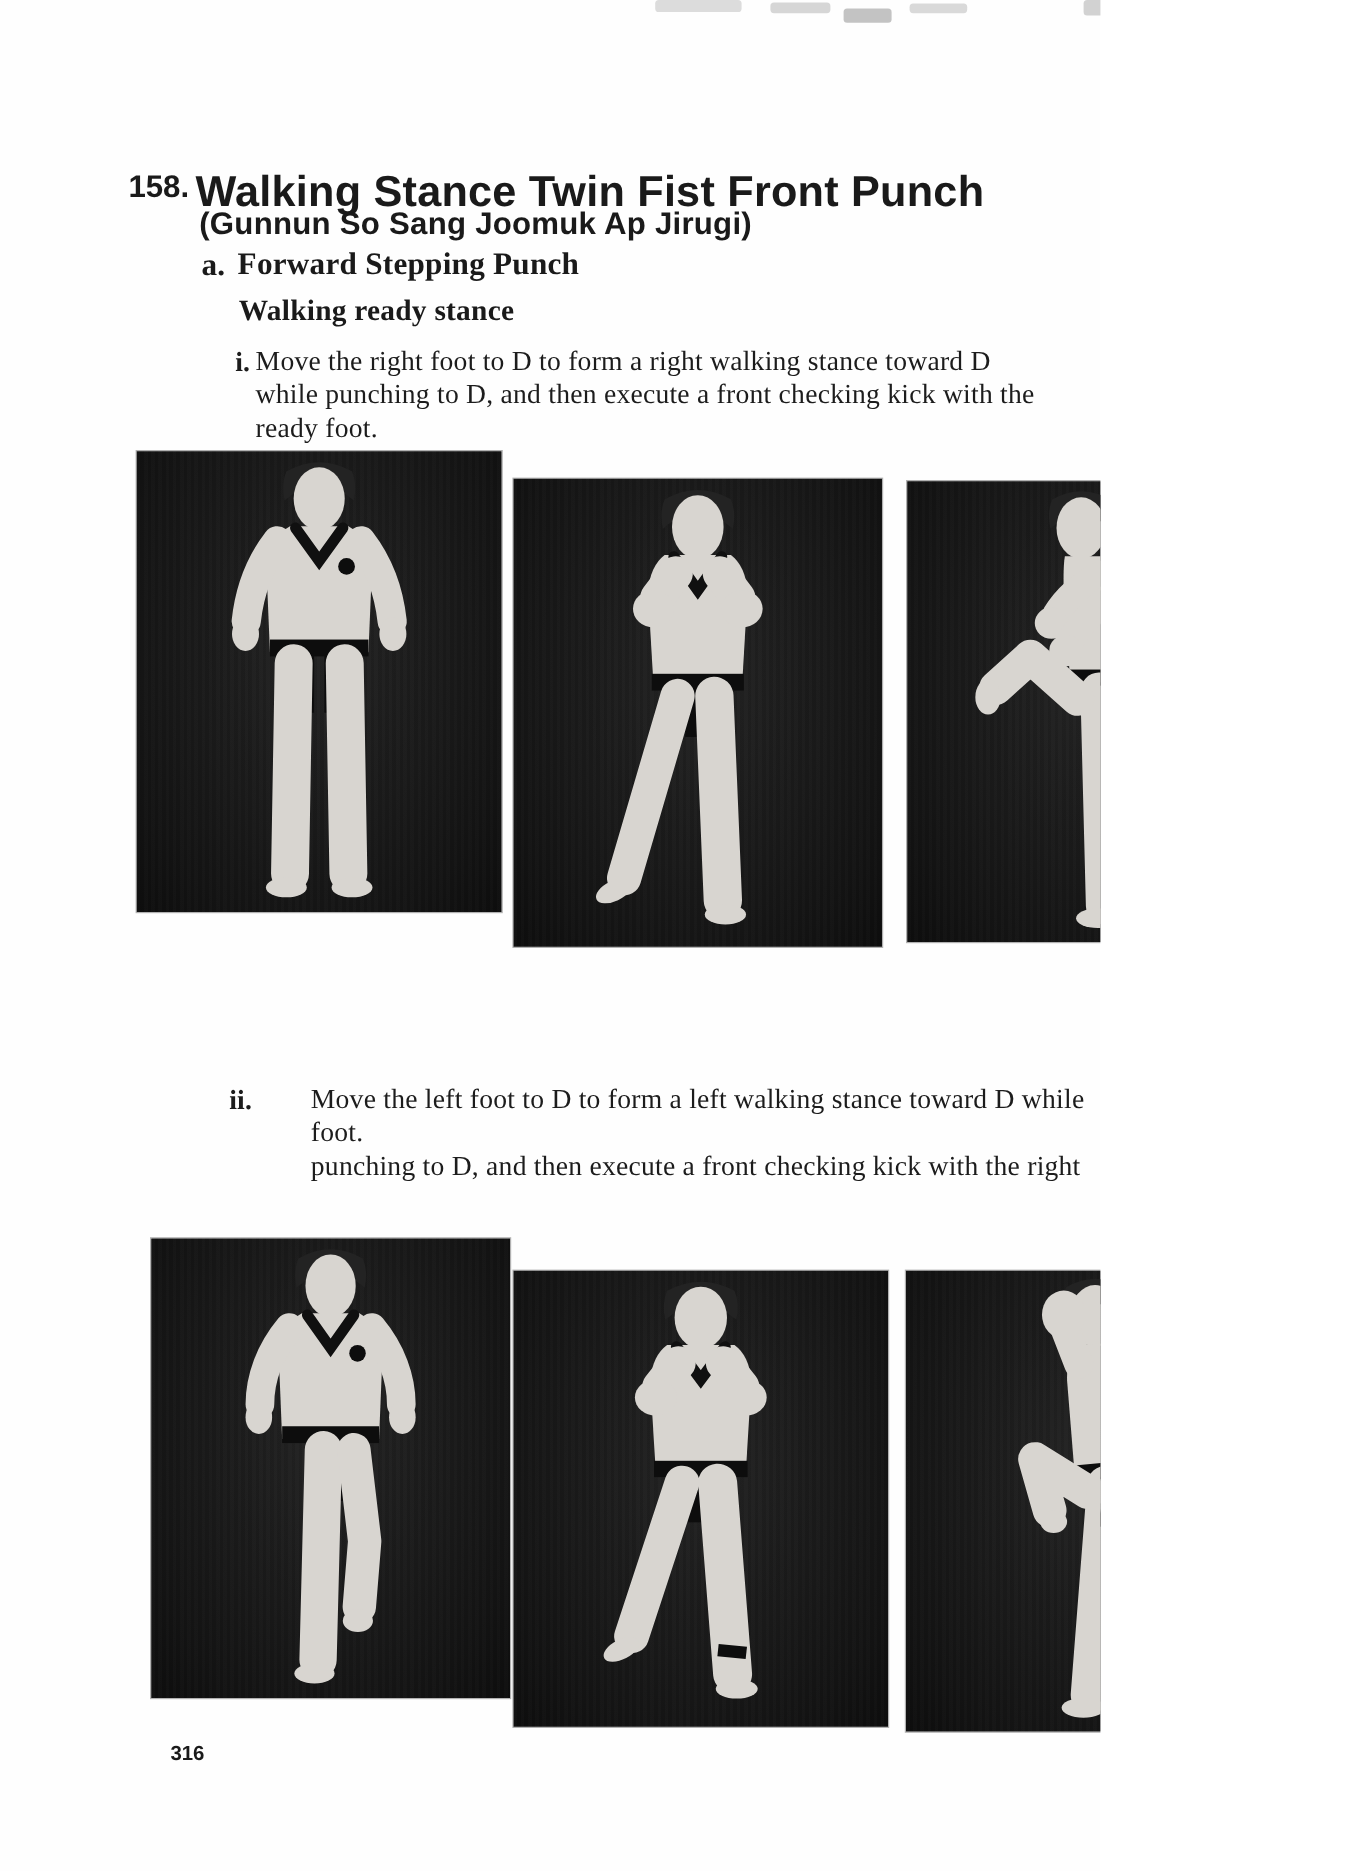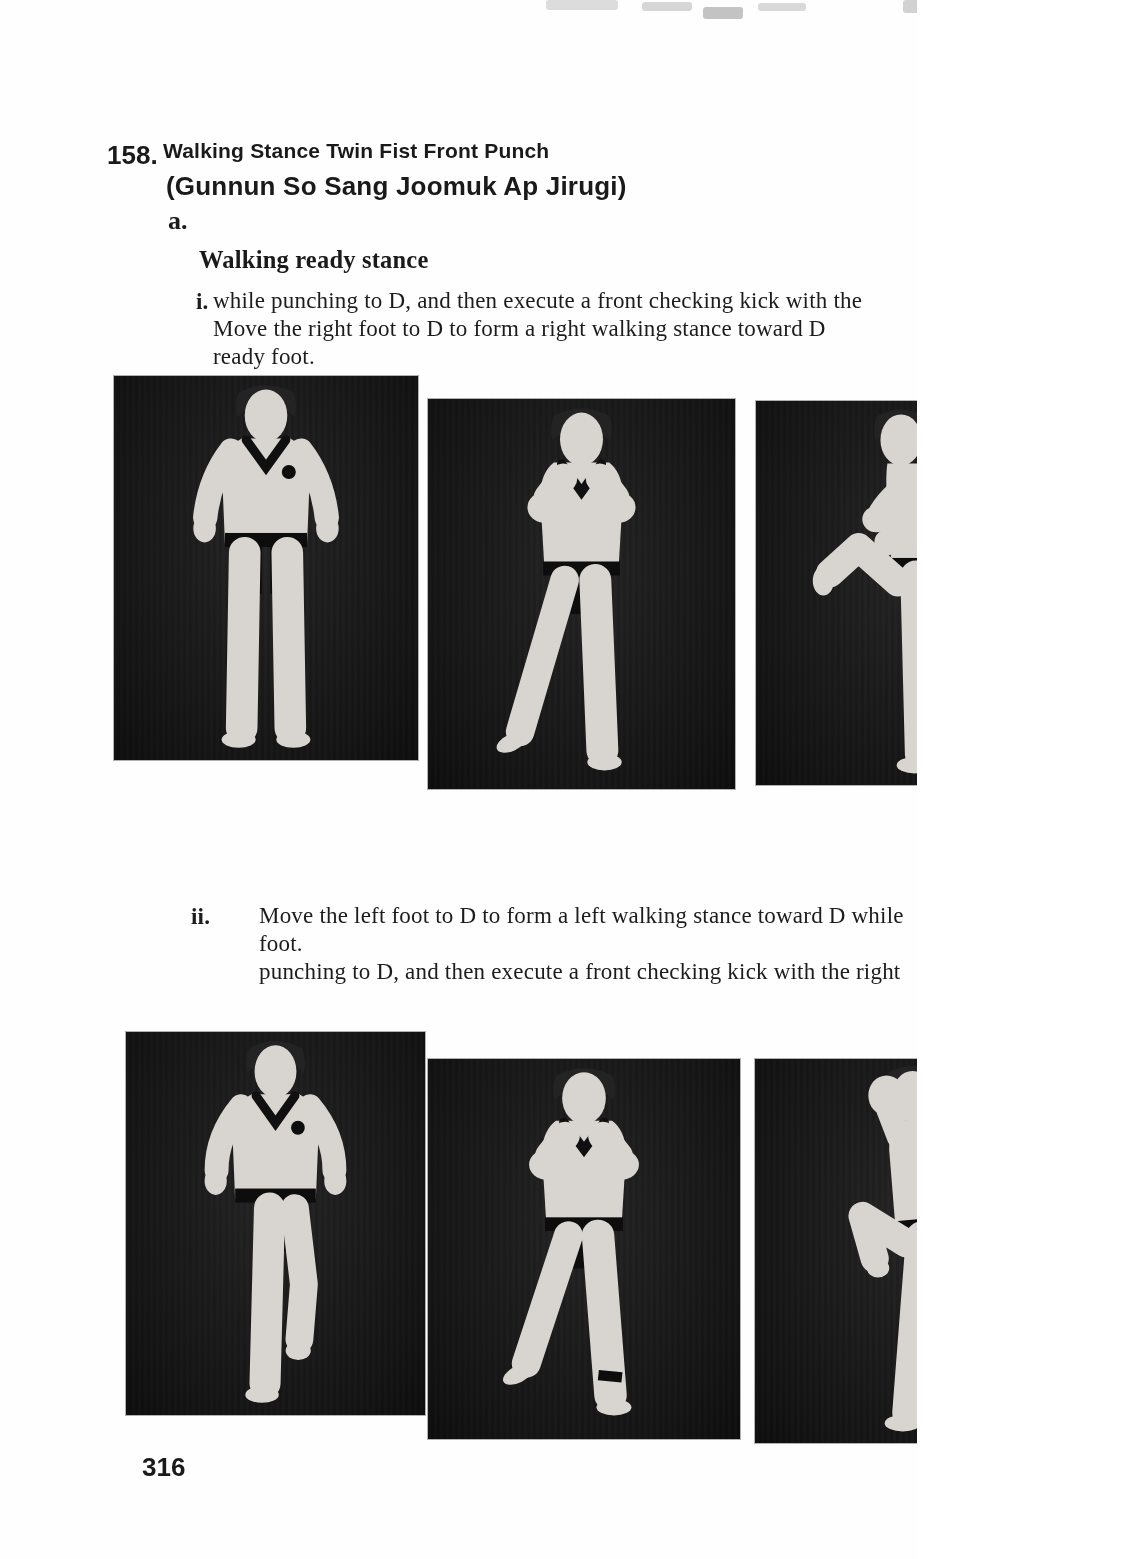--- a/index.html
+++ b/index.html
@@ -31,30 +31,31 @@
   .limb{fill:none;stroke:var(--figure-light,#d8d5d0);stroke-linecap:round;stroke-linejoin:round;}
   .w7{stroke-width:7.5}.w8{stroke-width:8}.w9{stroke-width:9.3}.w10{stroke-width:10.4}
   .artifact{position:absolute;border-radius:3px;filter:blur(0.6px);}
 </style>
 </head>
 <body>
 
 <div class="page">
 
   <div class="abs sansb" style="left:107px;top:140px;font-size:26px;">158.</div>
-  <div class="abs sansb" style="left:163px;top:139px;font-size:21px;letter-spacing:0.2px;">Walking Stance Twin Fist Front Punch</div>
+  <div class="abs sansb" style="left:163px;top:139px;font-size:36px;letter-spacing:0.2px;">Walking Stance Twin Fist Front Punch</div>
   <div class="abs sansi" style="left:166px;top:171px;font-size:26px;letter-spacing:0.2px;">(Gunnun So Sang Joomuk Ap Jirugi)</div>
 
   <div class="abs serifb" style="left:168px;top:206px;font-size:26px;">a.</div>
+  <div class="abs serifb" style="left:198px;top:205px;font-size:26px;letter-spacing:0.2px;">Forward Stepping Punch</div>
   <div class="abs serifb" style="left:199px;top:246px;font-size:24.5px;letter-spacing:0.2px;">Walking ready stance</div>
 
   <div class="abs serifb steptext" style="left:196px;top:288px;">i.</div>
   <div class="abs serif steptext" style="left:213px;top:287px;">
+    <div>Move the right foot to D to form a right walking stance toward D</div>
     <div>while punching to D, and then execute a front checking kick with the</div>
-    <div>Move the right foot to D to form a right walking stance toward D</div>
     <div>ready foot.</div>
   </div>
 
   <div class="photo" style="left:114px;top:376px;width:304px;height:384px;" role="img" aria-label="Parallel ready stance, front view">
     <svg viewBox="0 0 100 126" preserveAspectRatio="none">
       <path class="hair" d="M41,5.5 Q50,0.5 59,5.5 Q60.5,9 59.5,13.5 Q55,9.5 50,9.5 Q45,9.5 40.5,13.5 Q39.5,9 41,5.5 Z"></path>
       <ellipse class="skin" cx="50" cy="13" rx="7" ry="8.6"></ellipse>
       <path class="skin" d="M42,20.5 L58,20.5 Q63.5,23.5 64.5,31 L63.5,55 L36.5,55 L35.5,31 Q36.5,23.5 42,20.5 Z"></path>
       <path class="collar" d="M43.5,21 L50,30 L56.5,21"></path>
       <circle class="dark" cx="57.5" cy="31.5" r="2.3"></circle>
@@ -170,21 +171,21 @@
       <ellipse class="skin" cx="72" cy="20.3" rx="5" ry="5.6"></ellipse>
       <rect class="dark" x="46.5" y="52.5" width="16" height="4.4" transform="rotate(-5 54.5 54.7)"></rect>
       <rect class="dark" x="55.5" y="56.5" width="3.8" height="14" transform="rotate(12 57.4 56.5)"></rect>
       <path class="limb w9" d="M50,60.5 L35.5,51.5 L39.5,65.5"></path>
       <ellipse class="skin" cx="40.6" cy="68.6" rx="3.7" ry="3.1"></ellipse>
       <path class="limb w10" d="M55,58.5 L50.5,116"></path>
       <ellipse class="skin" cx="48.8" cy="119.5" rx="6" ry="2.7"></ellipse>
     </svg>
   </div>
 
-  <div class="abs sansb" style="left:142px;top:1452px;font-size:26px;">316</div>
+  <div class="abs sansb" style="left:142px;top:1452px;font-size:17px;">316</div>
 
   <div class="artifact" style="left:546px;top:0;width:72px;height:10px;background:#dcdcdc;"></div>
   <div class="artifact" style="left:642px;top:2px;width:50px;height:9px;background:#d6d6d6;"></div>
   <div class="artifact" style="left:703px;top:7px;width:40px;height:12px;background:#c3c3c3;"></div>
   <div class="artifact" style="left:758px;top:3px;width:48px;height:8px;background:#d9d9d9;"></div>
   <div class="artifact" style="left:903px;top:0;width:62px;height:13px;background:#d2d2d2;"></div>
   <div class="artifact" style="left:972px;top:2px;width:48px;height:9px;background:#d8d8d8;"></div>
   <div class="artifact" style="left:1038px;top:0;width:95px;height:13px;background:#cfcfcf;"></div>
   <div class="artifact" style="left:1100px;top:88px;width:6px;height:24px;background:#d4d4d4;"></div>
   <div class="artifact" style="left:1106px;top:501px;width:6px;height:7px;background:#cbcbcb;border-radius:50%;"></div>

